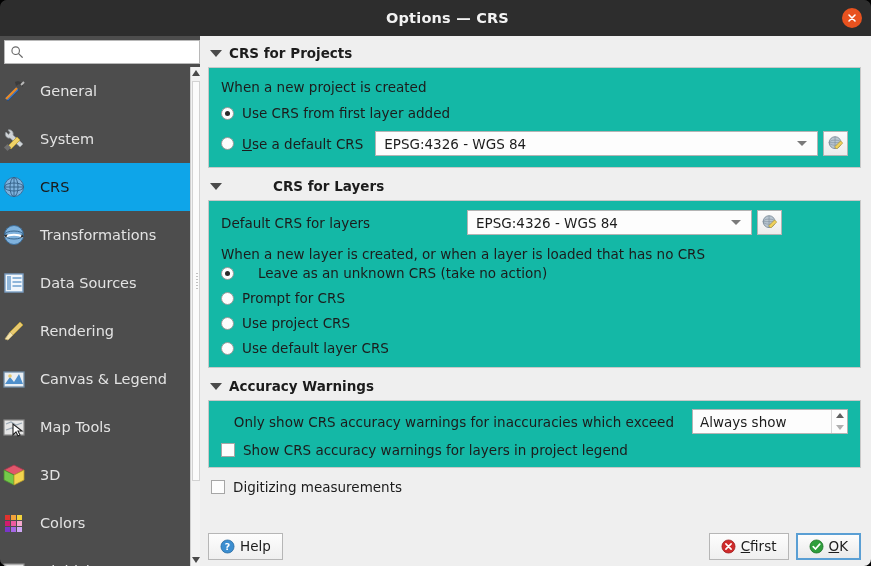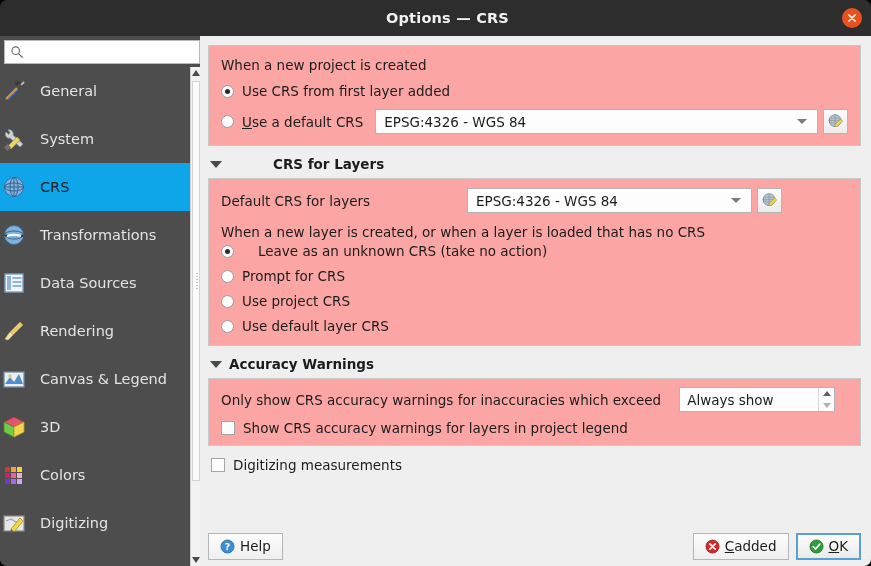--- a/index.html
+++ b/index.html
@@ -144,21 +144,21 @@
     margin-right: 7px;
     margin-left: 2px;
   }
   .collapse-header .ghdr {
     font-size: 13.5px;
     font-weight: bold;
     color: #1c1c1c;
   }
   .groupbox {
     border: 1px solid #c8c8c8;
-    background: #fca5a5;
+    background: #14b8a6;
     margin-top: 3px;
     padding: 9px 12px 11px 12px;
   }
 
   .plainrow { font-size: 13.5px; color: #1c1c1c; line-height: 20px; }
 
   .optrow { display: flex; align-items: center; margin-top: 9px; }
 
   .radio {
     width: 13px; height: 13px;
@@ -397,20 +397,31 @@
         <span class="ico">
           <svg width="26" height="26" viewBox="0 0 26 26">
             <rect x="3" y="6" width="20" height="15" fill="#e9eef2" stroke="#6f8ca6" stroke-width="1.3"></rect>
             <path d="M4 18 L9 11 L13 16 L18 8 L22 18 Z" fill="#4e8fcb"></path>
             <circle cx="9" cy="10" r="1.8" fill="#e8c970"></circle>
           </svg>
         </span>
         <span class="lbl">Canvas &amp; Legend</span>
       </div>
 
+      <div class="nav-item">
+        <span class="ico">
+          <svg width="26" height="26" viewBox="0 0 26 26">
+            <rect x="3" y="6" width="20" height="15" fill="#e6e6e6" stroke="#8c8c8c" stroke-width="1.2"></rect>
+            <path d="M5 10 L10 8 L15 11 L21 9" stroke="#9aa8b4" stroke-width="1.2" fill="none"></path>
+            <path d="M5 16 L11 14 L16 17" stroke="#9aa8b4" stroke-width="1.2" fill="none"></path>
+            <path d="M12 10 L12 21 L15 18 L17 22 L19 21 L17 17 L21 17 Z" fill="#ffffff" stroke="#1f1f1f" stroke-width="1.1"></path>
+          </svg>
+        </span>
+        <span class="lbl">Map Tools</span>
+      </div>
 
       <div class="nav-item">
         <span class="ico">
           <svg width="26" height="26" viewBox="0 0 26 26">
             <path d="M13 3 L23 8 L13 13 L3 8 Z" fill="#e1566b" stroke="#a3344a" stroke-width="0.8"></path>
             <path d="M3 8 L13 13 L13 23 L3 18 Z" fill="#73c94a" stroke="#4b8d2e" stroke-width="0.8"></path>
             <path d="M23 8 L13 13 L13 23 L23 18 Z" fill="#f3d44e" stroke="#b79c2a" stroke-width="0.8"></path>
           </svg>
         </span>
         <span class="lbl">3D</span>
@@ -460,20 +471,24 @@
         <svg width="8" height="6" viewBox="0 0 8 6">
             <path d="M4 6 L0 0 L8 0 Z" fill="#4a4a4a"></path>
           </svg>
       </div>
     </div>
   </div>
 
   <div id="main">
     <div id="content">
 
+      <div class="collapse-header">
+        <span class="tri"></span>
+        <span class="ghdr">CRS for Projects</span>
+      </div>
       <div class="groupbox">
         <div class="plainrow">When a new project is created</div>
 
         <div class="optrow" style="margin-top:8px;">
           <span class="radio checked"></span>
           <span class="radio-label">Use CRS from first layer added</span>
         </div>
 
         <div class="optrow" style="margin-top:10px;">
           <span class="radio"></span>
@@ -538,21 +553,21 @@
           <span class="radio"></span>
           <span class="radio-label">Use default layer CRS</span>
         </div>
       </div>
 
       <div class="collapse-header" style="margin-top:7px;">
         <span class="tri"></span>
         <span class="ghdr">Accuracy Warnings</span>
       </div>
       <div class="groupbox" style="padding-top:8px;padding-bottom:9px;">
-        <div class="optrow" style="margin-top:0;">
+        <div class="optrow" style="margin-top:0;justify-content:flex-end;">
           <span class="plainrow">Only show CRS accuracy warnings for inaccuracies which exceed</span>
           <span class="spin" style="width:156px; margin-left:18px;">
             <span class="sval">Always show</span>
             <span class="sbtns">
               <span class="sbtn">
                   <span class="up-t"></span>
                 </span>
               <span class="sbtn">
                   <span class="dn-t"></span>
                 </span>
@@ -586,21 +601,21 @@
 
       <div id="spacer"></div>
 
       <div class="btn" id="cancel-button">
         <span class="bico">
           <svg width="15" height="15" viewBox="0 0 16 16">
             <circle cx="8" cy="8" r="7" fill="#cf2b2b" stroke="#9e1f1f" stroke-width="0.8"></circle>
             <path d="M5.2 5.2 L10.8 10.8 M10.8 5.2 L5.2 10.8" stroke="#ffffff" stroke-width="1.7" stroke-linecap="round"></path>
           </svg>
         </span>
-        <span><u>C</u><span>added</span></span>
+        <span><u>C</u><span>first</span></span>
       </div>
 
       <div class="btn default" id="ok-button">
         <span class="bico">
           <svg width="15" height="15" viewBox="0 0 16 16">
             <circle cx="8" cy="8" r="7" fill="#2e9e3c" stroke="#1f7129" stroke-width="0.8"></circle>
             <path d="M4.5 8.2 L6.9 10.7 L11.5 5.5" stroke="#ffffff" stroke-width="1.8" fill="none" stroke-linecap="round" stroke-linejoin="round"></path>
           </svg>
         </span>
         <span><u>O</u><span>K</span></span>

